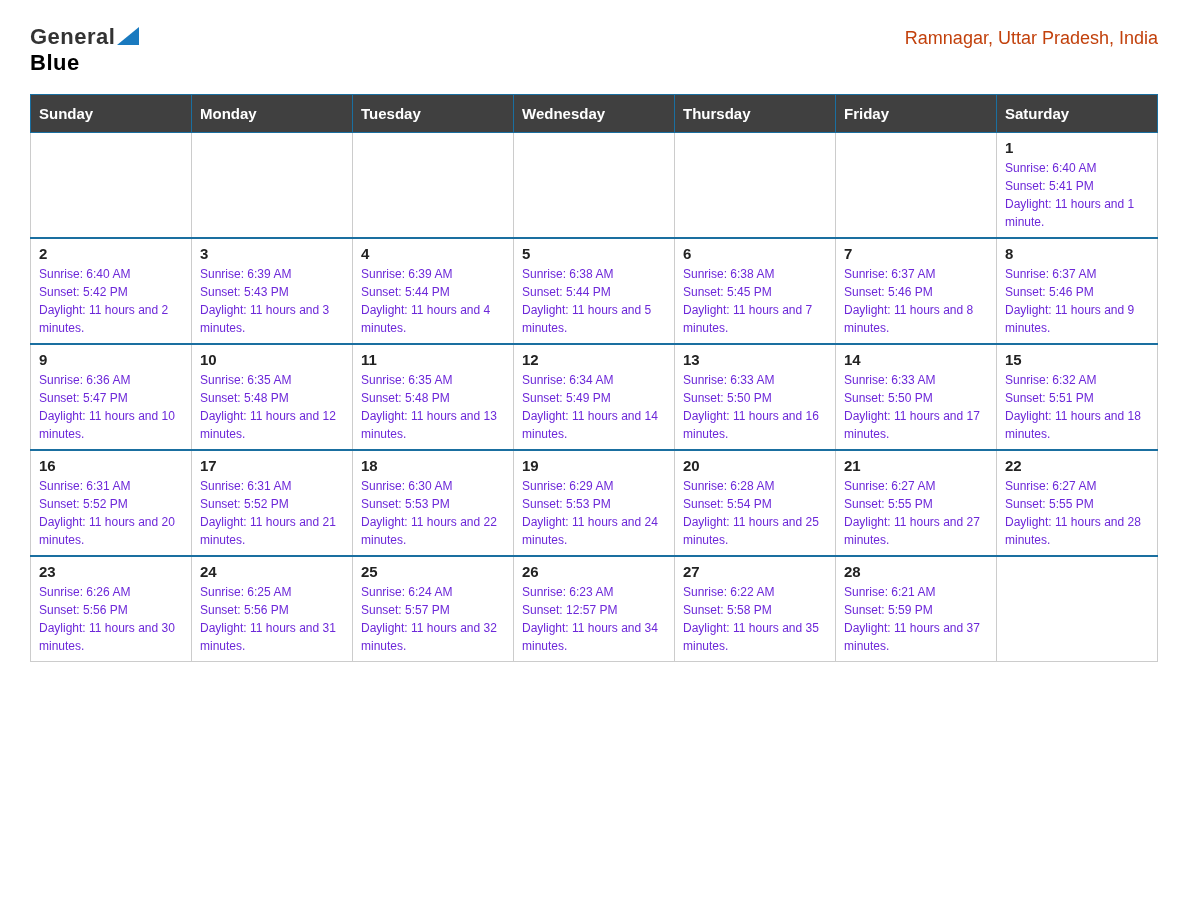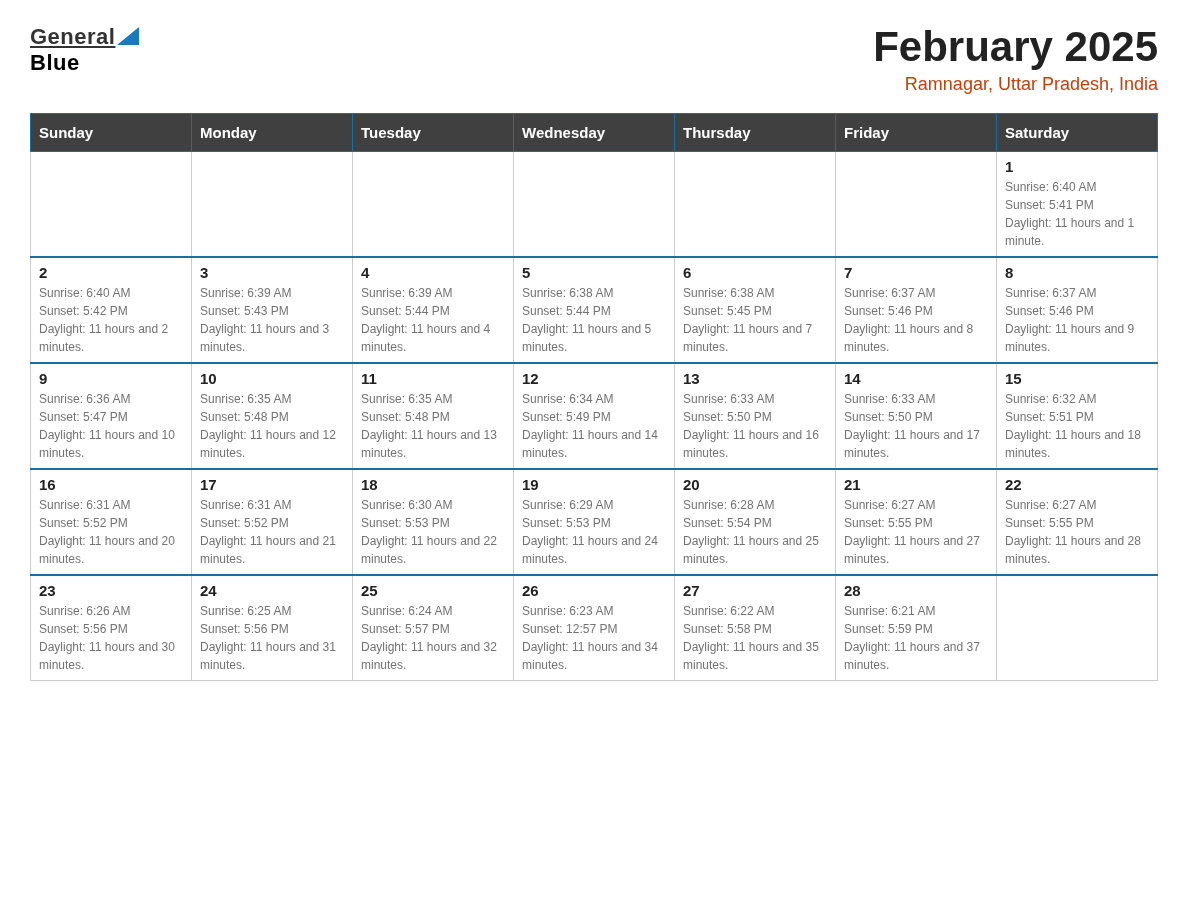--- a/index.html
+++ b/index.html
@@ -18,21 +18,20 @@
     .logo {
       display: flex;
       flex-direction: column;
       align-items: flex-start;
     }
     .logo-general {
       font-size: 22px;
       font-weight: bold;
       color: #333;
       letter-spacing: 0.5px;
-      text-decoration: underline;
     }
     .logo-blue {
       font-size: 22px;
       font-weight: bold;
       color: #000000;
       letter-spacing: 0.5px;
       display: flex;
       align-items: center;
     }
     .title-block {
@@ -72,21 +71,21 @@
       color: #333;
     }
     .day-number {
       font-size: 15px;
       font-weight: bold;
       margin-bottom: 3px;
       color: #222;
     }
     .day-info {
       font-size: 12px;
-      color: #737373;
+      color: #6d28d9;
       line-height: 1.5;
     }
     .calendar tr td {
       background: #fff;
     }
     .row-border td {
       border-top: 2px solid #1a6fa0;
     }
     .empty-cell {
       background: #f9f9f9;
@@ -101,21 +100,20 @@
       <span class="logo-general">General</span>
       <div style="margin-left:2px;margin-top:2px;">
         <svg width="22" height="18" viewBox="0 0 22 18">
           <polygon points="0,18 22,18 22,0" fill="#1a7abf"></polygon>
         </svg>
       </div>
     </div>
     <span class="logo-blue">Blue</span>
   </div>
   <div class="title-block">
-    <div class="month-title">February 2025</div>
     <div class="location-title">Ramnagar, Uttar Pradesh, India</div>
   </div>
 </div>
 
 <table class="calendar">
   <thead>
     <tr>
     <th>Sunday</th>
         <th>Monday</th>
         <th>Tuesday</th>

